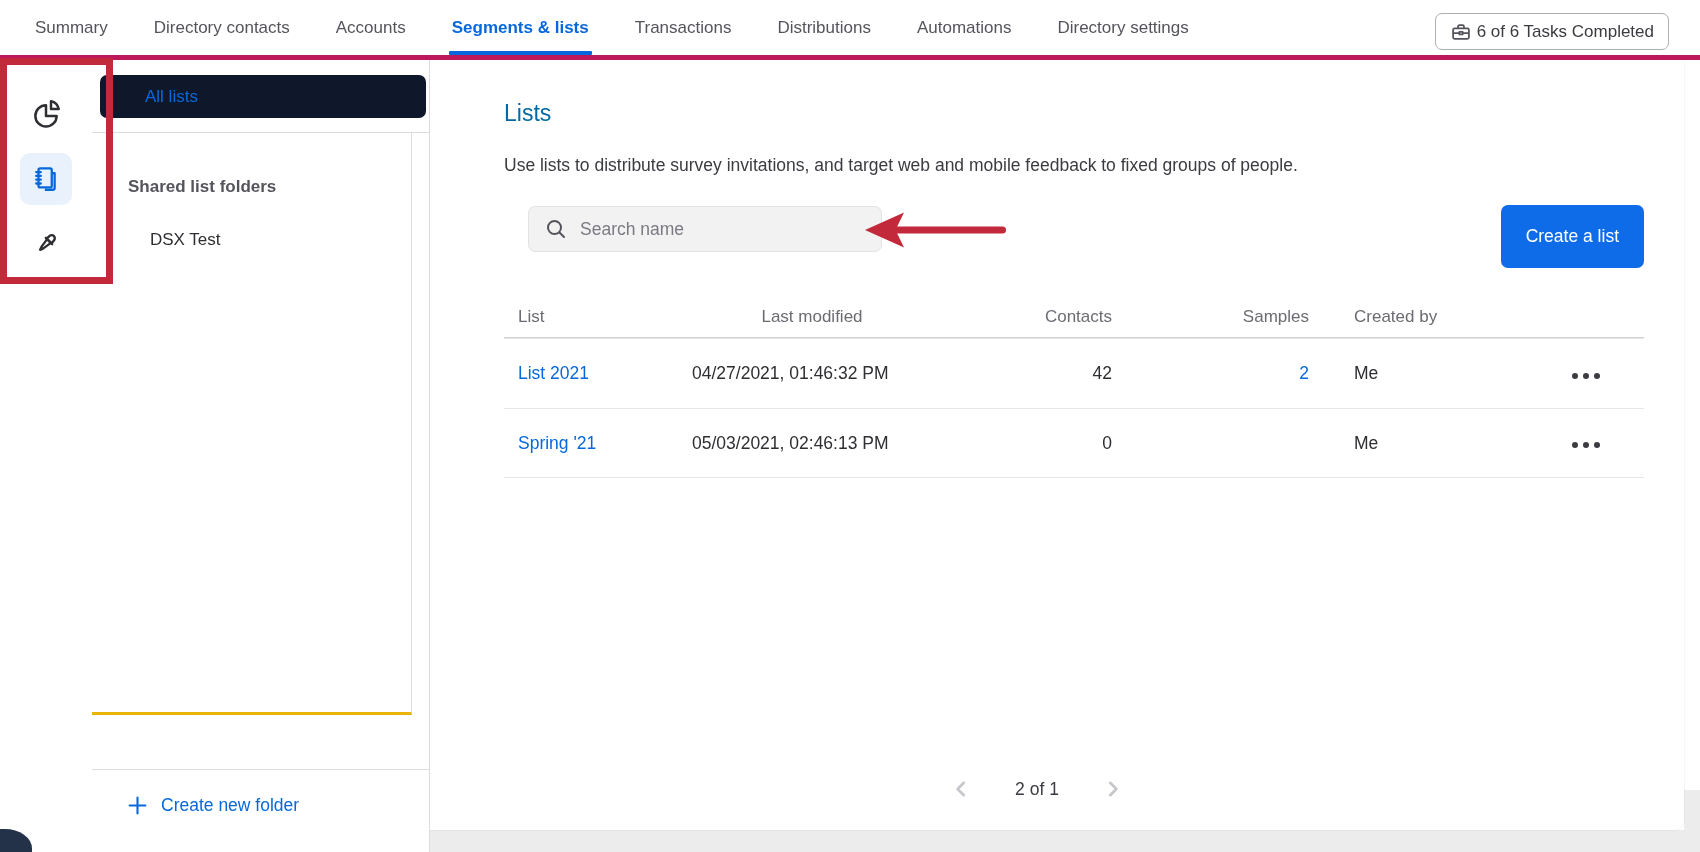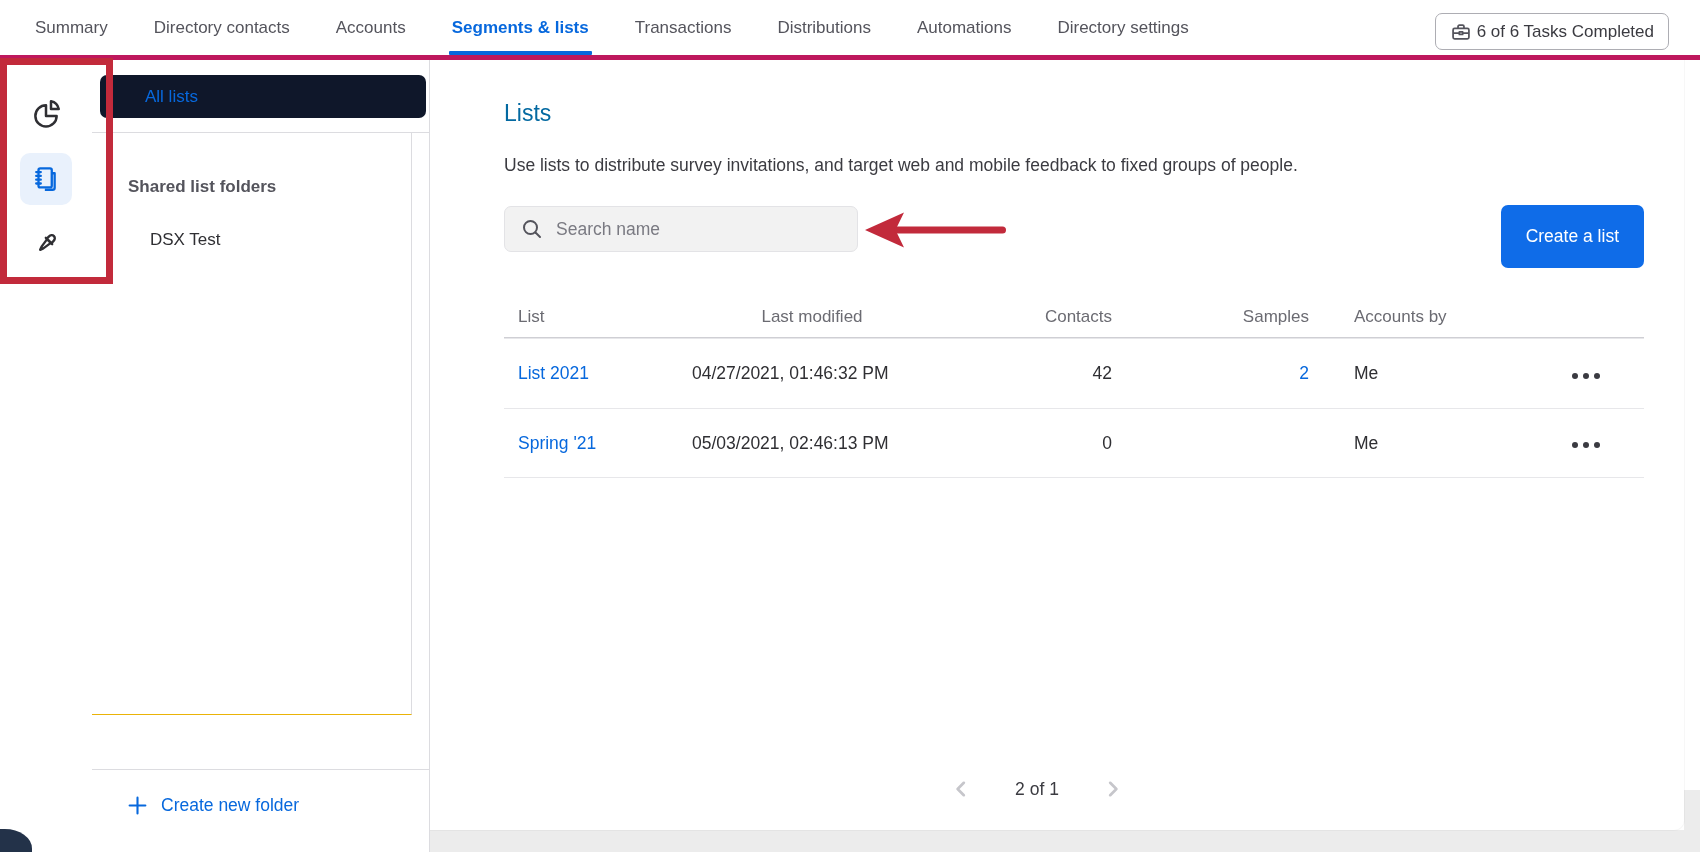--- a/index.html
+++ b/index.html
@@ -57,21 +57,21 @@
     background:#fff; border-right:1px solid #DCDCE0; z-index:2;
   }
   .all-lists {
     margin:15px 3px 0 8px; height:43px; border-radius:7px;
     background:#0f172a; display:flex; align-items:center;
     padding-left:45px; font-size:17px; color:#0768DD; cursor:pointer;
   }
   .sb-divider-top { margin-top:14px; border-top:1px solid #DCDCE0; }
   .folder-panel {
     height:582px; border-right:1px solid #DCDCE0; width:320px; background:#fff;
-    border-bottom:1px solid #eab308;
+    border-bottom:3px solid #eab308;
   }
   .folders-heading {
     padding:44px 0 0 36px; font-size:17px; font-weight:700; color:#54545C;
   }
   .folder-item {
     margin-top:33px; padding-left:58px; font-size:17px; color:#2F2F33; cursor:pointer;
   }
   .sb-gap { height:55px; border-bottom:1px solid #DCDCE0; background:#fff; }
   .create-folder {
     margin-top:25px; display:flex; align-items:center; gap:13px;
@@ -101,21 +101,21 @@
   }
   .content { padding:40px 40px 0 74px; position:relative; height:100%; }
 
   .page-title { font-size:23px; font-weight:500; color:#0369a1; }
   .page-desc  { margin-top:28px; font-size:17.5px; color:#3B3B41; }
 
   .search-row { margin-top:30px; display:flex; align-items:center; position:relative; }
   .search-box {
     width:354px; height:46px; background:#F2F2F2;
     border:1px solid #E3E3E6; border-radius:7px;
-    display:flex; align-items:center; padding-left:15px; gap:12px;
+    display:flex; align-items:center; padding-left:15px; gap:12px;margin-left:24px;
   }
   .search-box input {
     border:none; outline:none; background:transparent;
     font-size:17.5px; color:#3B3B41; width:270px;
     font-family:"Liberation Sans", sans-serif;
   }
   .search-box input::placeholder { color:#7A7A82; }
 
   .annot-arrow { position:absolute; left:358px; top:3px; pointer-events:none; z-index:20; }
 
@@ -259,21 +259,21 @@
 
       <button class="create-list-btn">Create a list</button>
     </div>
 
     <section class="list-table">
       <div class="trow thead">
         <div class="c-list">List</div>
         <div class="c-modified">Last modified</div>
         <div class="c-contacts">Contacts</div>
         <div class="c-samples">Samples</div>
-        <div class="c-created">Accounts by</div>
+        <div class="c-created">Created by</div>
         <div class="c-actions"></div>
       </div>
 
       <div class="trow tbody-row">
         <div class="c-list"><a class="link">List 2021</a></div>
         <div class="c-modified-val">04/27/2021, 01:46:32 PM</div>
         <div class="c-contacts">42</div>
         <div class="c-samples"><a class="link">2</a></div>
         <div class="c-created">Me</div>
         <div class="c-actions">

